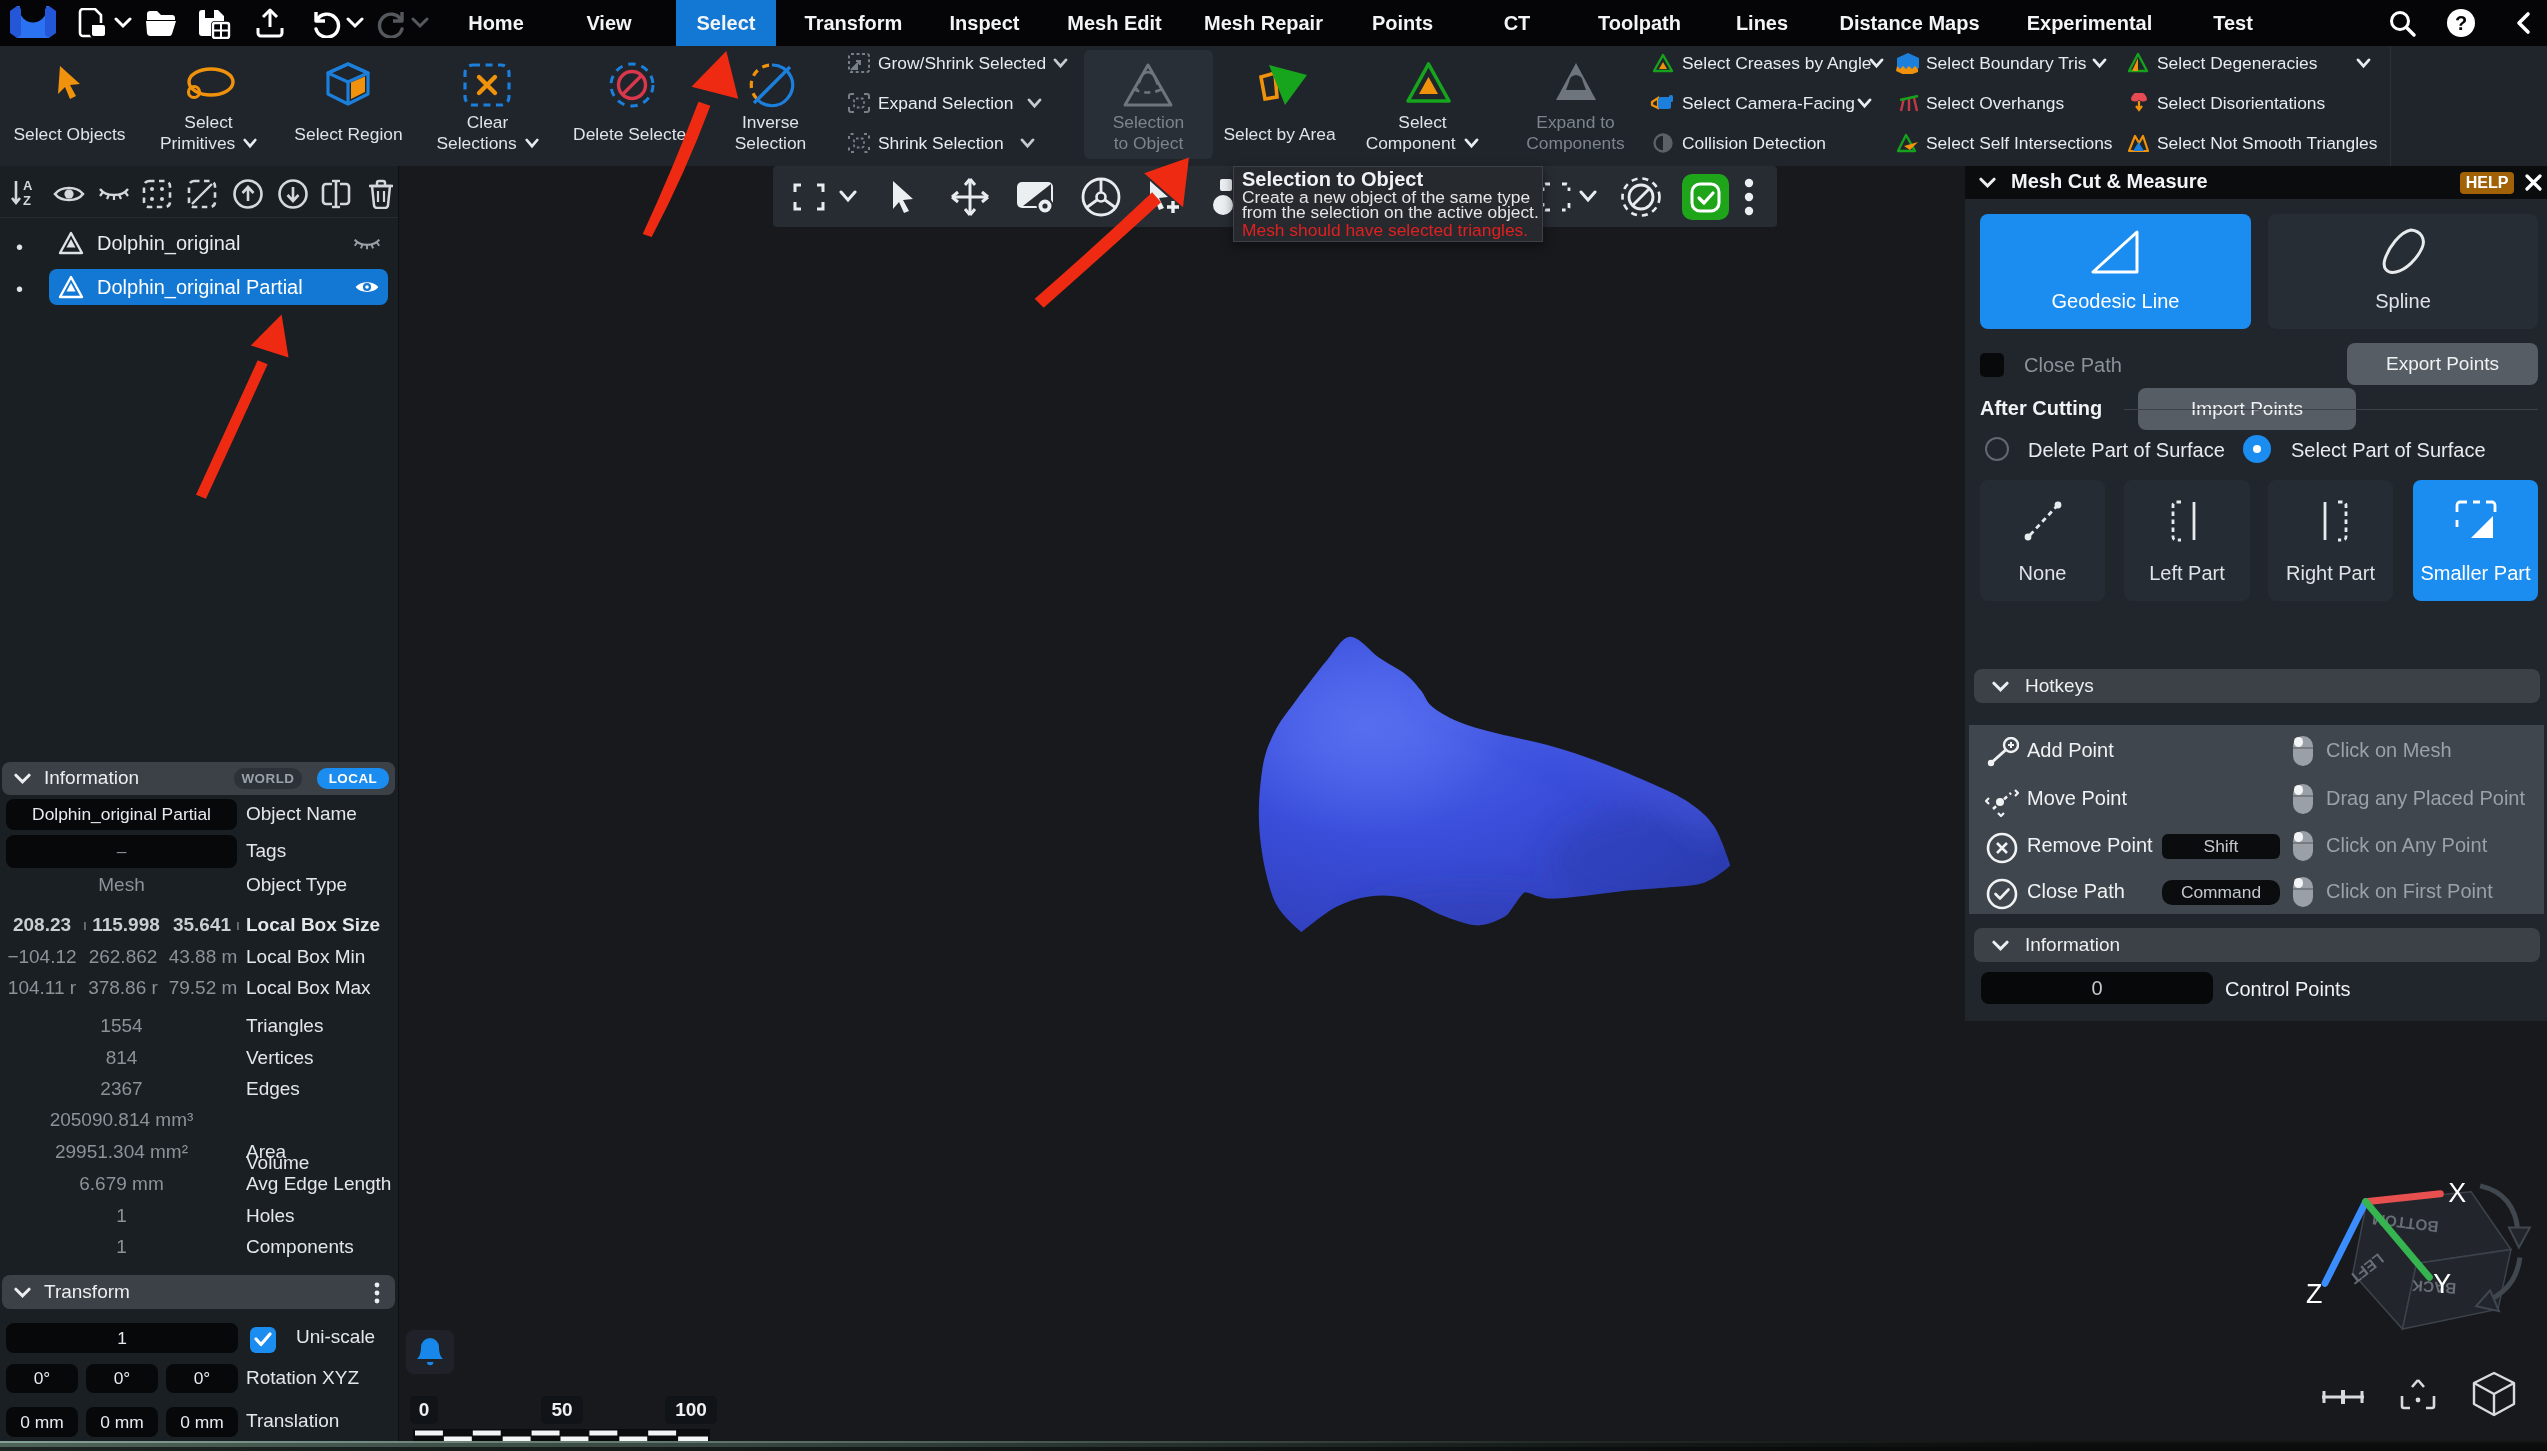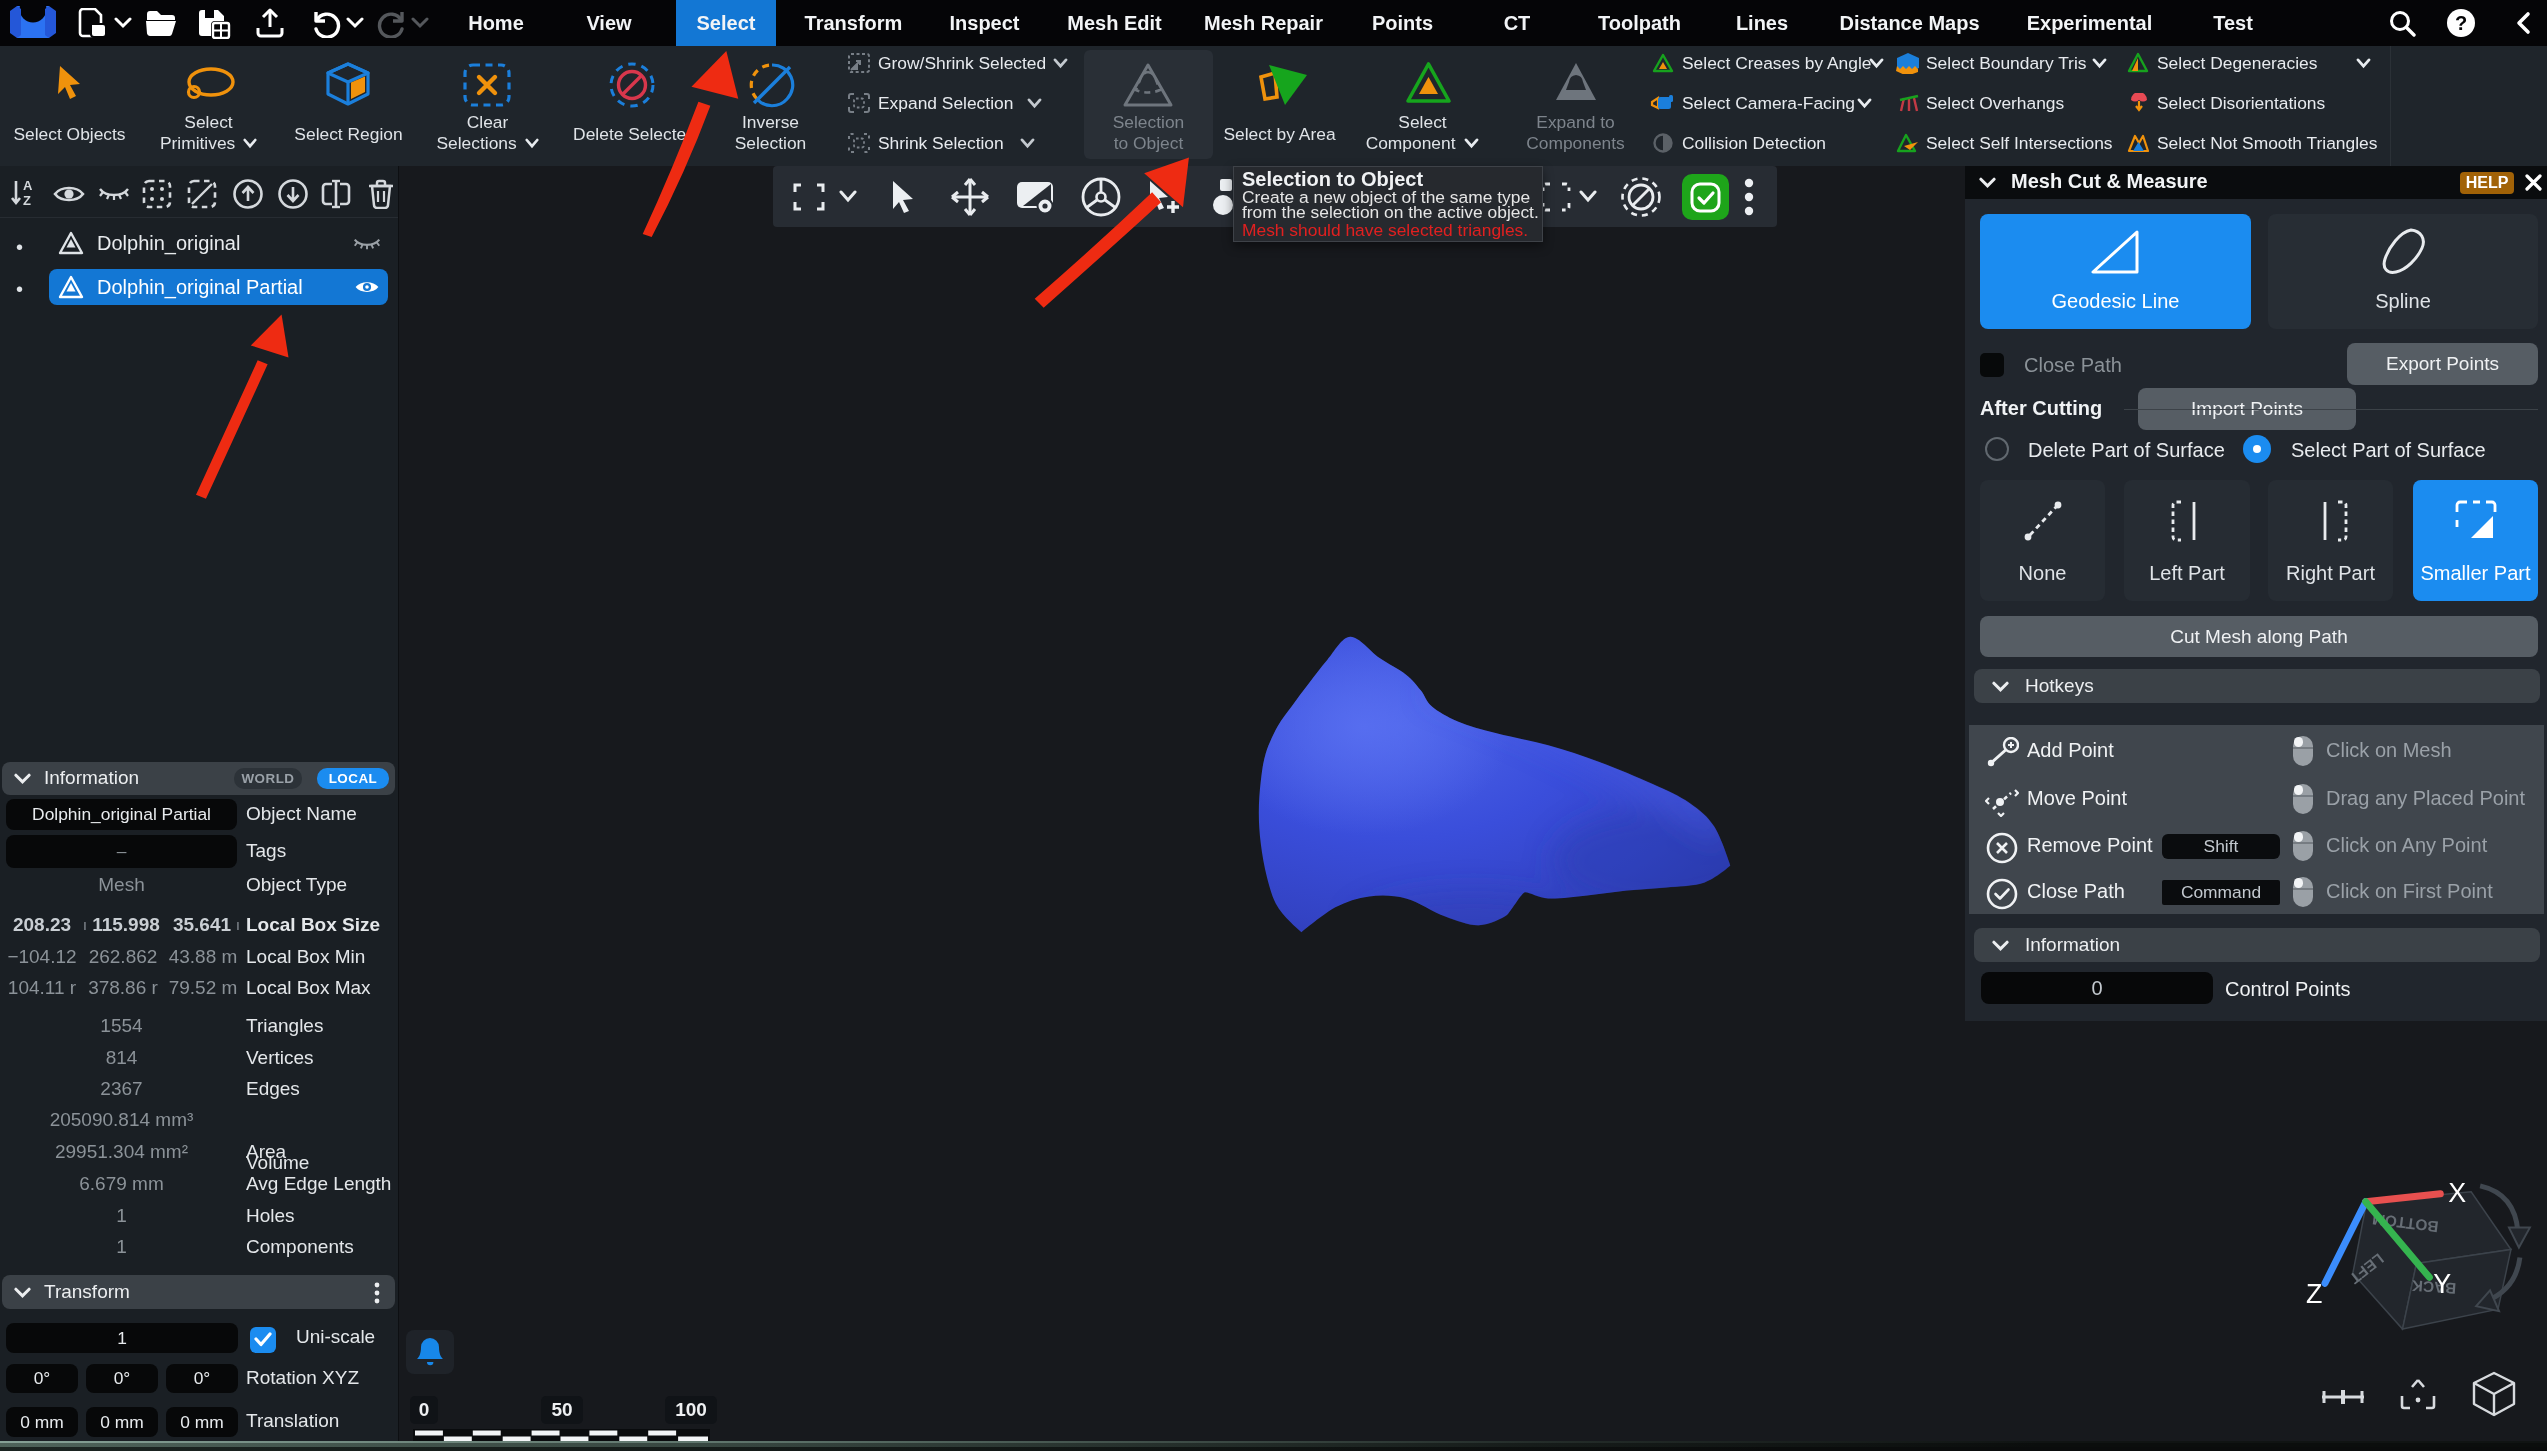--- a/index.html
+++ b/index.html
@@ -634,21 +634,20 @@
     <line x1="14" y1="2" x2="14" y2="40" stroke="#e8ebee" stroke-width="2.8"></line>
   </svg>
   <svg class="abs" style="left:490px;top:334px" width="42" height="42" viewBox="0 0 42 42">
     <path d="M2 12 V5 a3 3 0 0 1 3-3 h7 M18 2 h7 M31 2 h6 a3 3 0 0 1 3 3 v7 M2 20 v7" fill="none" stroke="#fff" stroke-width="2.8"></path>
     <path d="M38 38 H16 L38 16 Z" fill="#fff"></path>
   </svg>
   <div class="abs" style="left:15px;top:396px;width:125px;text-align:center;color:#dfe3e7;font-size:20px;">None</div>
   <div class="abs" style="left:159px;top:396px;width:126px;text-align:center;color:#dfe3e7;font-size:20px;">Left Part</div>
   <div class="abs" style="left:303px;top:396px;width:125px;text-align:center;color:#dfe3e7;font-size:20px;">Right Part</div>
   <div class="abs" style="left:448px;top:396px;width:125px;text-align:center;color:#fff;font-size:20px;">Smaller Part</div>
-  <div class="graybtn" style="left:15px;top:450px;width:558px;height:41px;line-height:41px;">Cut Mesh along Path</div>
 
   <div class="hdrbar" style="left:9px;top:503px;width:566px;height:34px;">
     <svg style="position:absolute;left:18px;top:12px" width="17" height="12" viewBox="0 0 18 12">
           <path d="M2 2 L9 9 L16 2" fill="none" stroke="#eceef0" stroke-width="3.2" stroke-linecap="round"></path>
         </svg>
     <span style="position:absolute;left:51px;top:6px;">Hotkeys</span>
   </div>
   <div class="abs" style="left:4px;top:559px;width:575px;height:189px;background:#40464d;"></div>
 
   <svg class="abs" style="left:22px;top:571px" width="32" height="30" viewBox="0 0 32 30">
@@ -689,21 +688,21 @@
     <path d="M1 13 h20" stroke="#6d737a" stroke-width="1.6"></path>
     <rect x="2" y="2" width="9" height="10" rx="4.5" fill="#f2f4f6"></rect>
   </svg>
   <div class="abs" style="left:361px;top:668px;color:#9aa1a8;font-size:20px;">Click on Any Point</div>
 
   <svg class="abs" style="left:20px;top:711px" width="34" height="34" viewBox="0 0 34 34">
     <circle cx="17" cy="17" r="14" fill="none" stroke="#f0f2f4" stroke-width="2.6"></circle>
     <path d="M10.5 17 L15 21.5 L23.5 12.5" fill="none" stroke="#f0f2f4" stroke-width="2.6" stroke-linecap="round" stroke-linejoin="round"></path>
   </svg>
   <div class="abs" style="left:62px;top:714px;color:#f0f2f4;font-size:20px;">Close Path</div>
-  <div class="abs" style="left:197px;top:714px;width:118px;height:25px;background:#0a0c0e;border-radius:2px;color:#c3c9cf;font-size:17.4px;text-align:center;line-height:25px;">Command</div>
+  <div class="abs" style="left:197px;top:714px;width:118px;height:25px;background:#0a0c0e;border-radius:10px;color:#c3c9cf;font-size:17.4px;text-align:center;line-height:25px;">Command</div>
   <svg class="abs" style="left:327px;top:710px" width="22" height="32" viewBox="0 0 22 32">
     <rect x="1" y="1" width="20" height="30" rx="10" fill="#9aa0a6"></rect>
     <path d="M1 13 h20" stroke="#6d737a" stroke-width="1.6"></path>
     <rect x="2" y="2" width="9" height="10" rx="4.5" fill="#f2f4f6"></rect>
   </svg>
   <div class="abs" style="left:361px;top:714px;color:#9aa1a8;font-size:20px;">Click on First Point</div>
 
   <div class="hdrbar" style="left:9px;top:762px;width:566px;height:34px;">
     <svg style="position:absolute;left:18px;top:12px" width="17" height="12" viewBox="0 0 18 12">
           <path d="M2 2 L9 9 L16 2" fill="none" stroke="#eceef0" stroke-width="3.2" stroke-linecap="round"></path>

